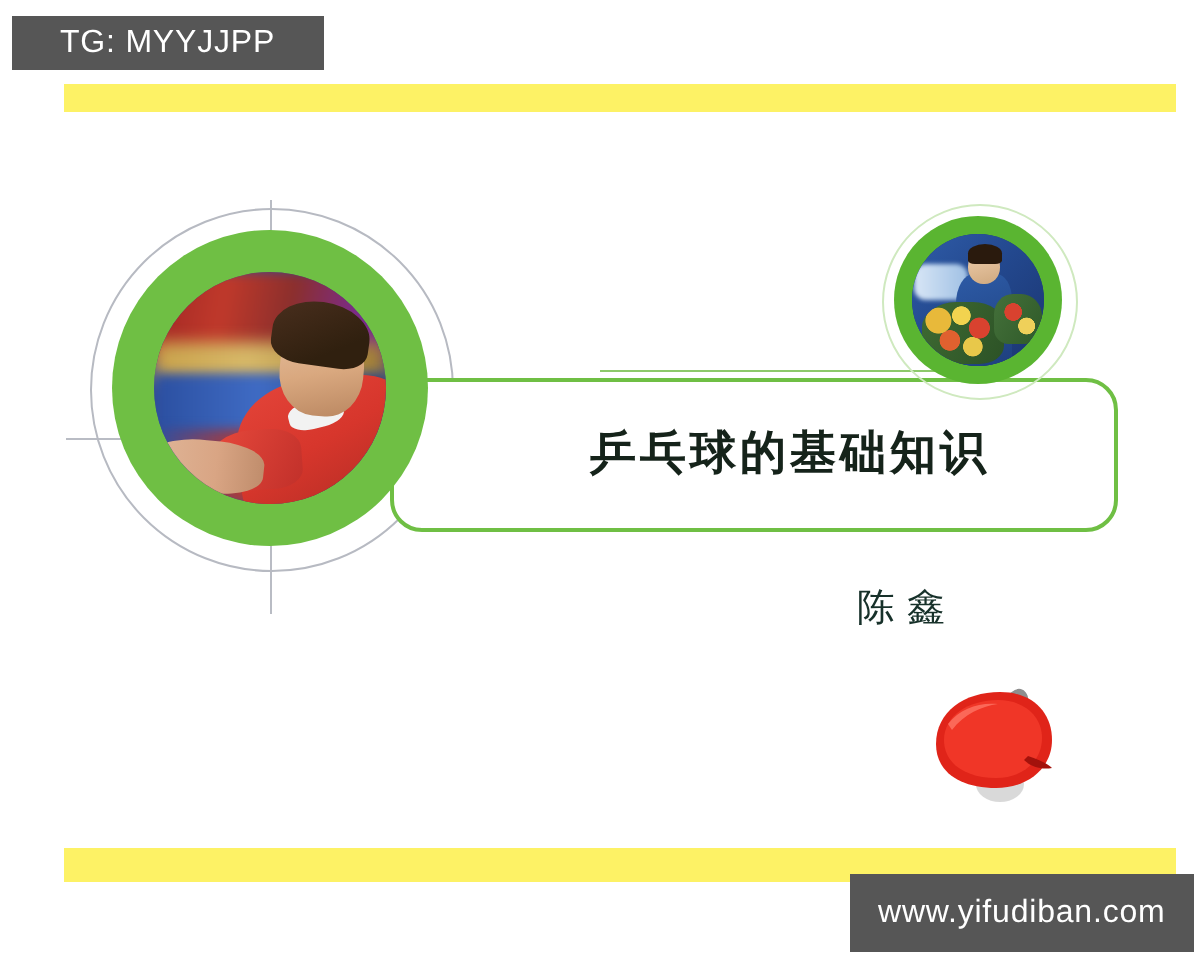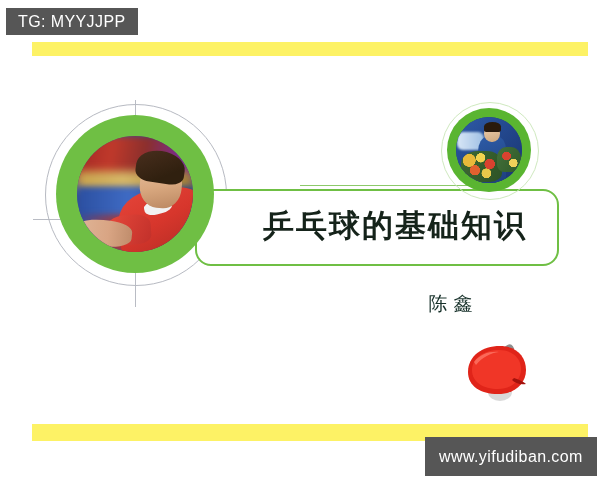--- a/index.html
+++ b/index.html
@@ -29,21 +29,21 @@
     white-space: nowrap;
     display: flex;
     align-items: center;
     justify-content: center;
     z-index: 60;
   }
   #wm-top {
     left: 6px;
     top: 8px;
     height: 27px;
-    padding: 0 12px;
+    padding: 0 24px;
     font-size: 16px;
   }
   #wm-bottom {
     left: 425px;
     top: 437px;
     height: 31px;
     padding: 4px 14px;
     font-size: 16px;
   }
 
@@ -108,21 +108,21 @@
   #title-text {
     position: absolute;
     left: 250px;
     top: 198px;
     width: 290px;
     height: 56px;
     display: flex;
     align-items: center;
     justify-content: center;
     font-family: "DejaVu Sans", "Liberation Sans", sans-serif;
-    font-size: 31px;
+    font-size: 23px;
     font-weight: bold;
     color: #15231a;
     letter-spacing: 2px;
     z-index: 12;
     white-space: nowrap;
   }
 
   
   #photo-main-wrap {
     position: absolute;

